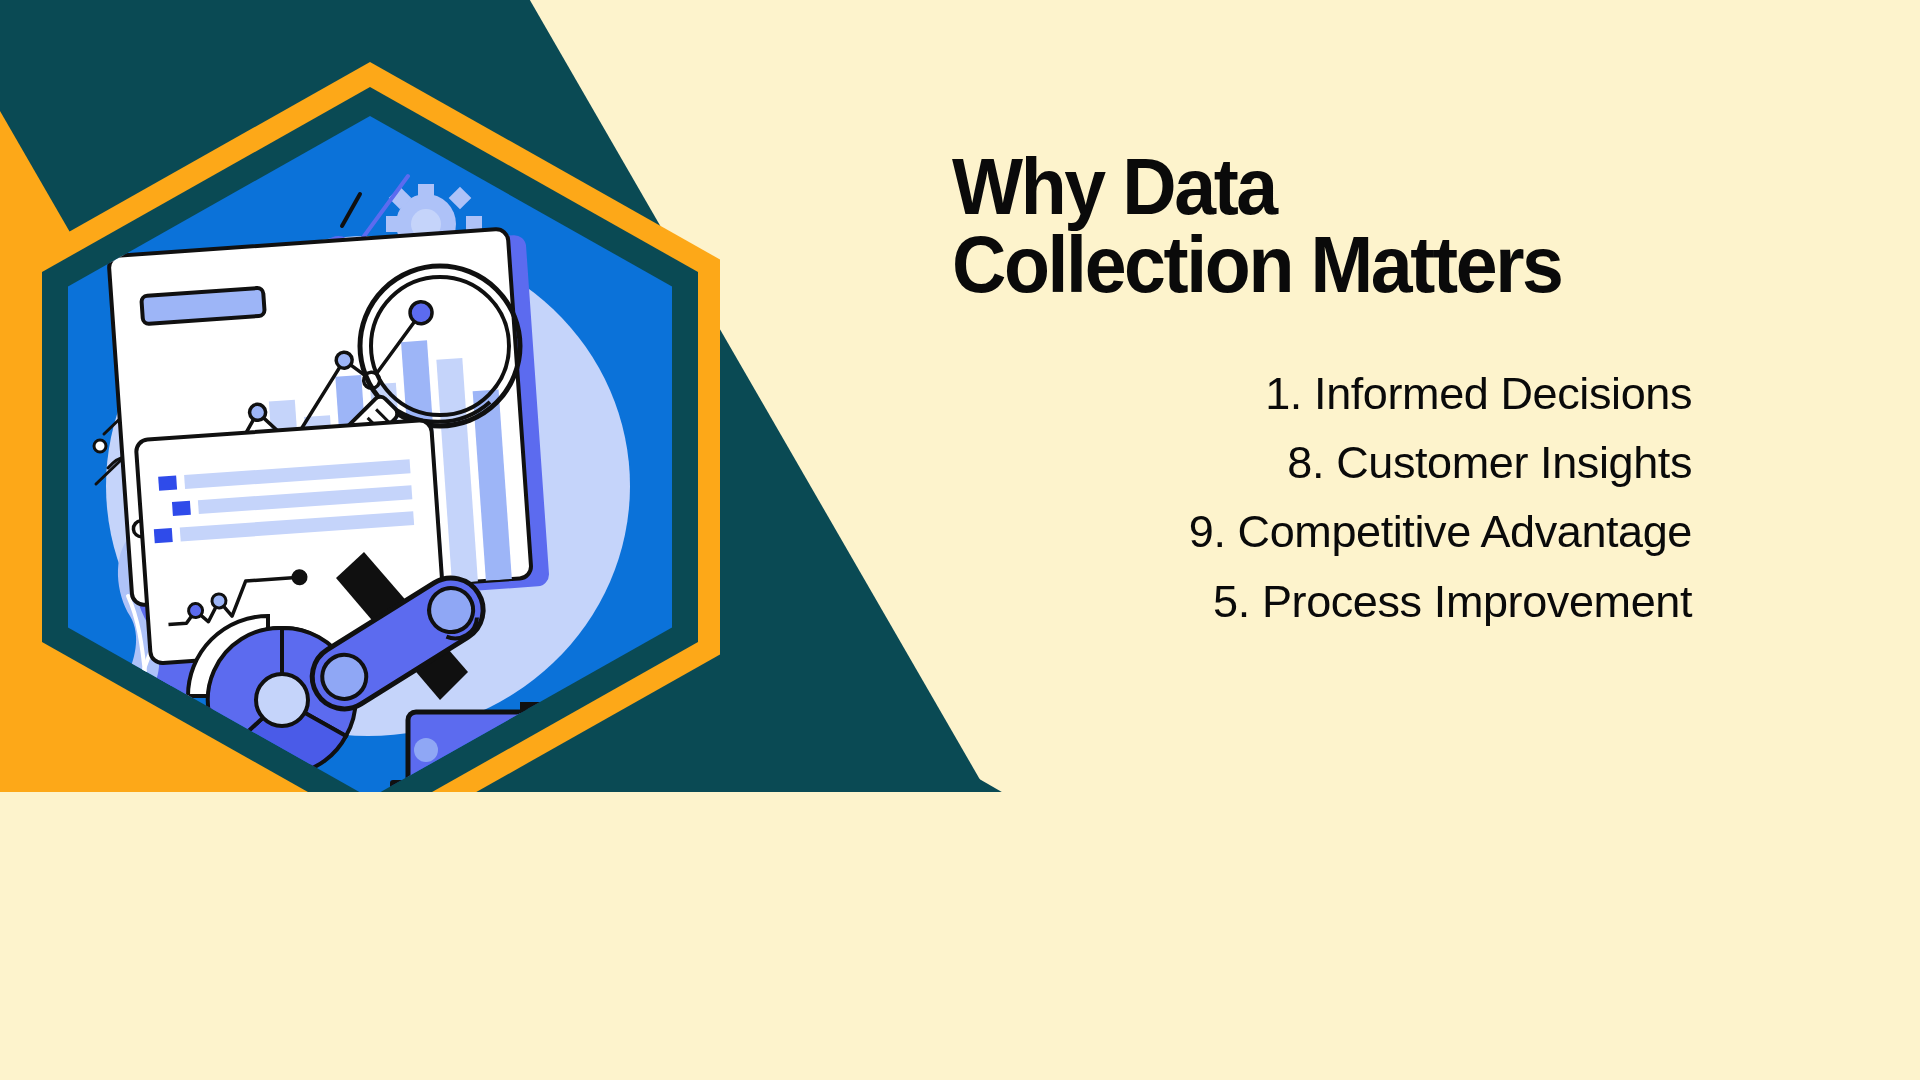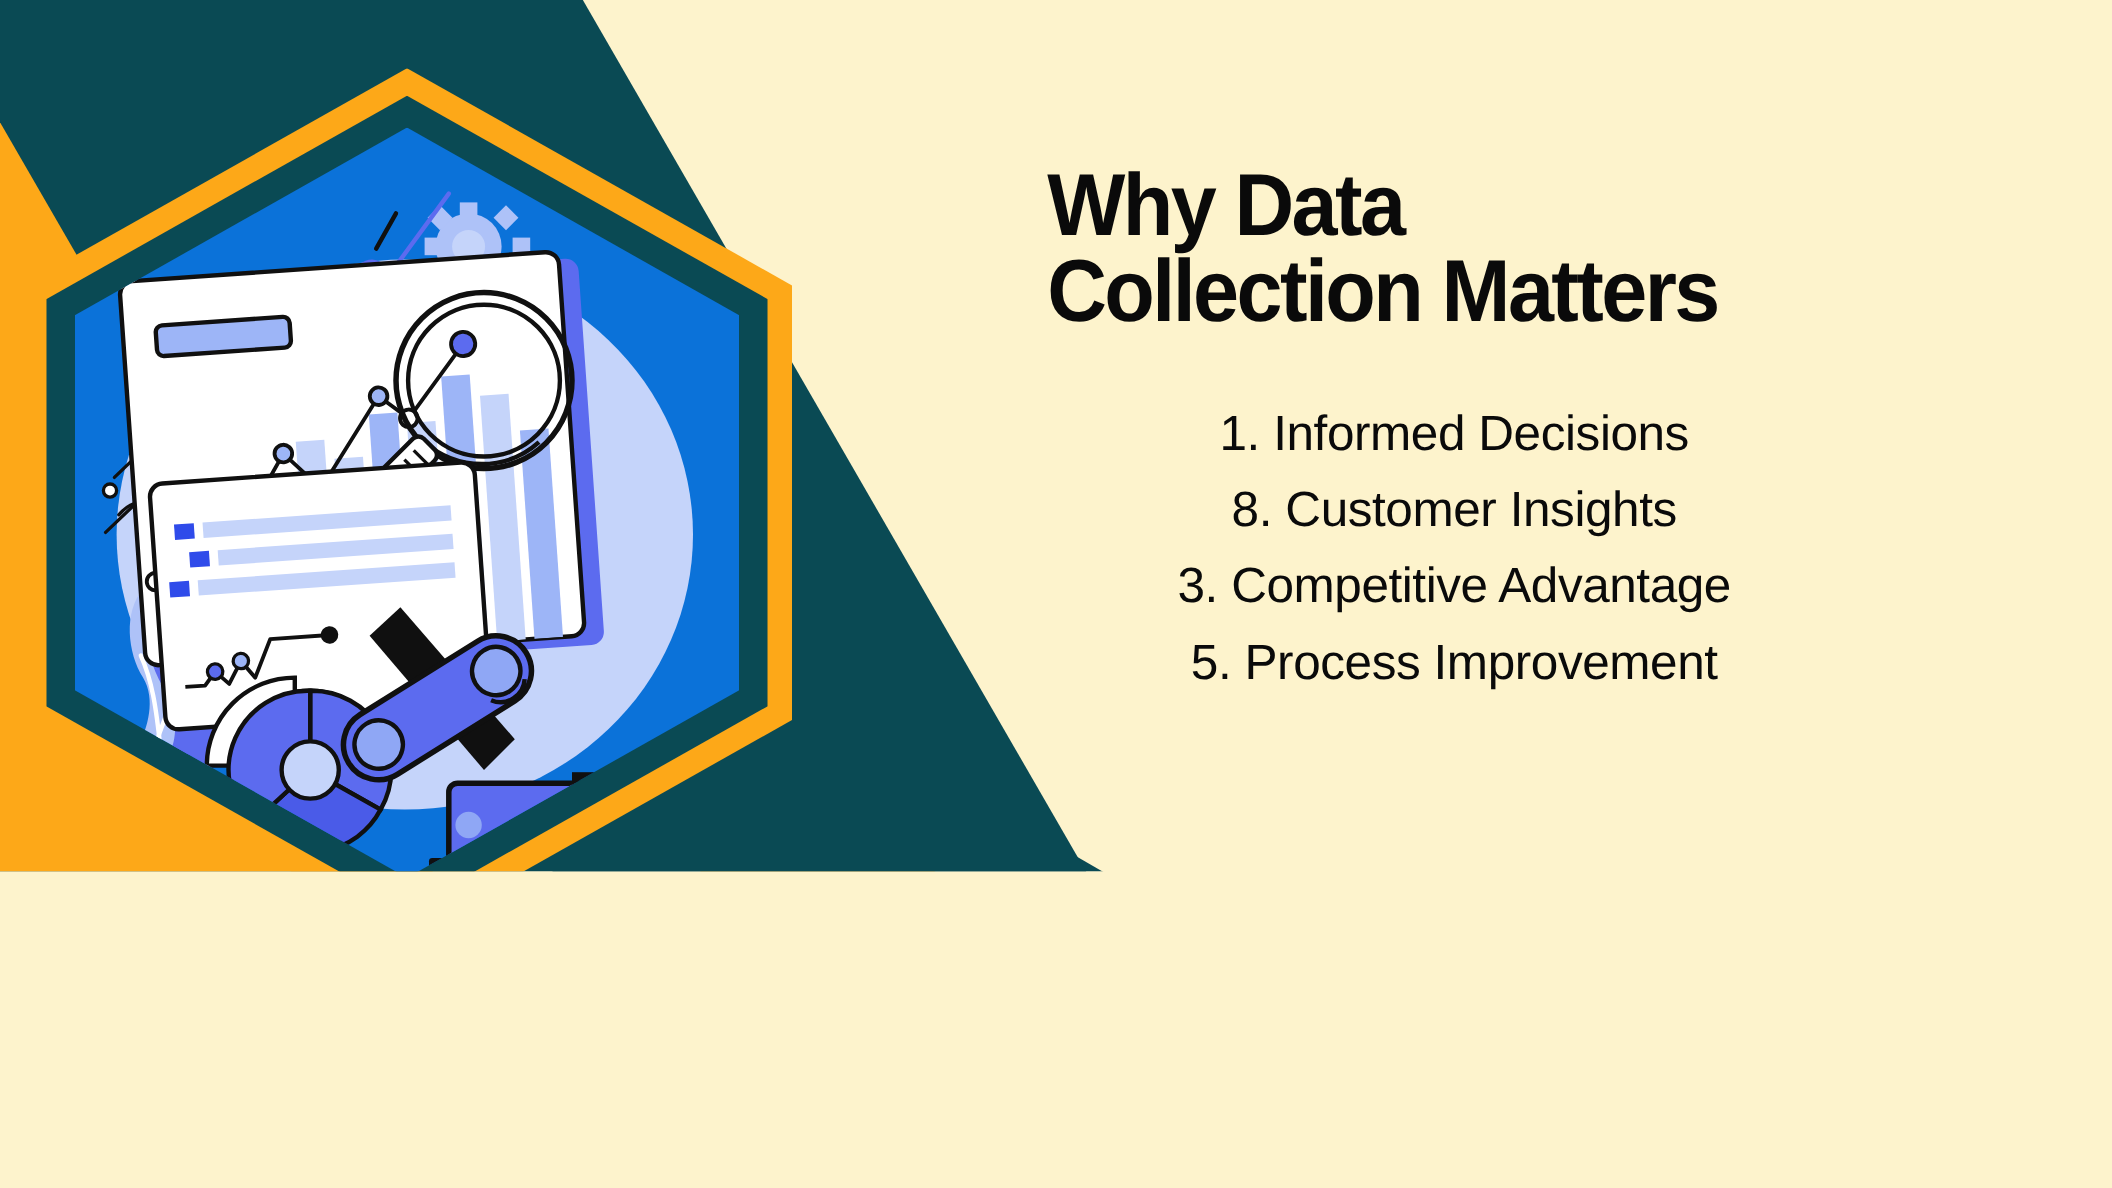--- a/index.html
+++ b/index.html
@@ -84,21 +84,21 @@
     line-height:0.98;
     letter-spacing:-2.5px;
     color:#0A0A0A;
     transform:scaleX(0.94);
     transform-origin:left top;
     white-space:pre-line;
   }
   .list {
     margin-top:54px;
     list-style:none;
-    text-align:center;
+    text-align:right;
     width:740px;
   }
   .list li {
     font-family:"Liberation Sans", sans-serif;
     font-weight:400;
     font-size:45px;
     line-height:1.54;
     color:#0A0A0A;
     letter-spacing:-0.4px;
     white-space:nowrap;
@@ -278,18 +278,18 @@
       </svg>
     </div>
   </div>
 
   <div class="text-col">
     <h1 class="title">Why Data
 Collection Matters</h1>
     <ol class="list">
       <li>1. Informed Decisions</li>
       <li>8. Customer Insights</li>
-      <li>3. Competitive Advantage</li>
+      <li>9. Competitive Advantage</li>
       <li>5. Process Improvement</li>
     </ol>
   </div>
 
 </div>
 
 </body></html>

